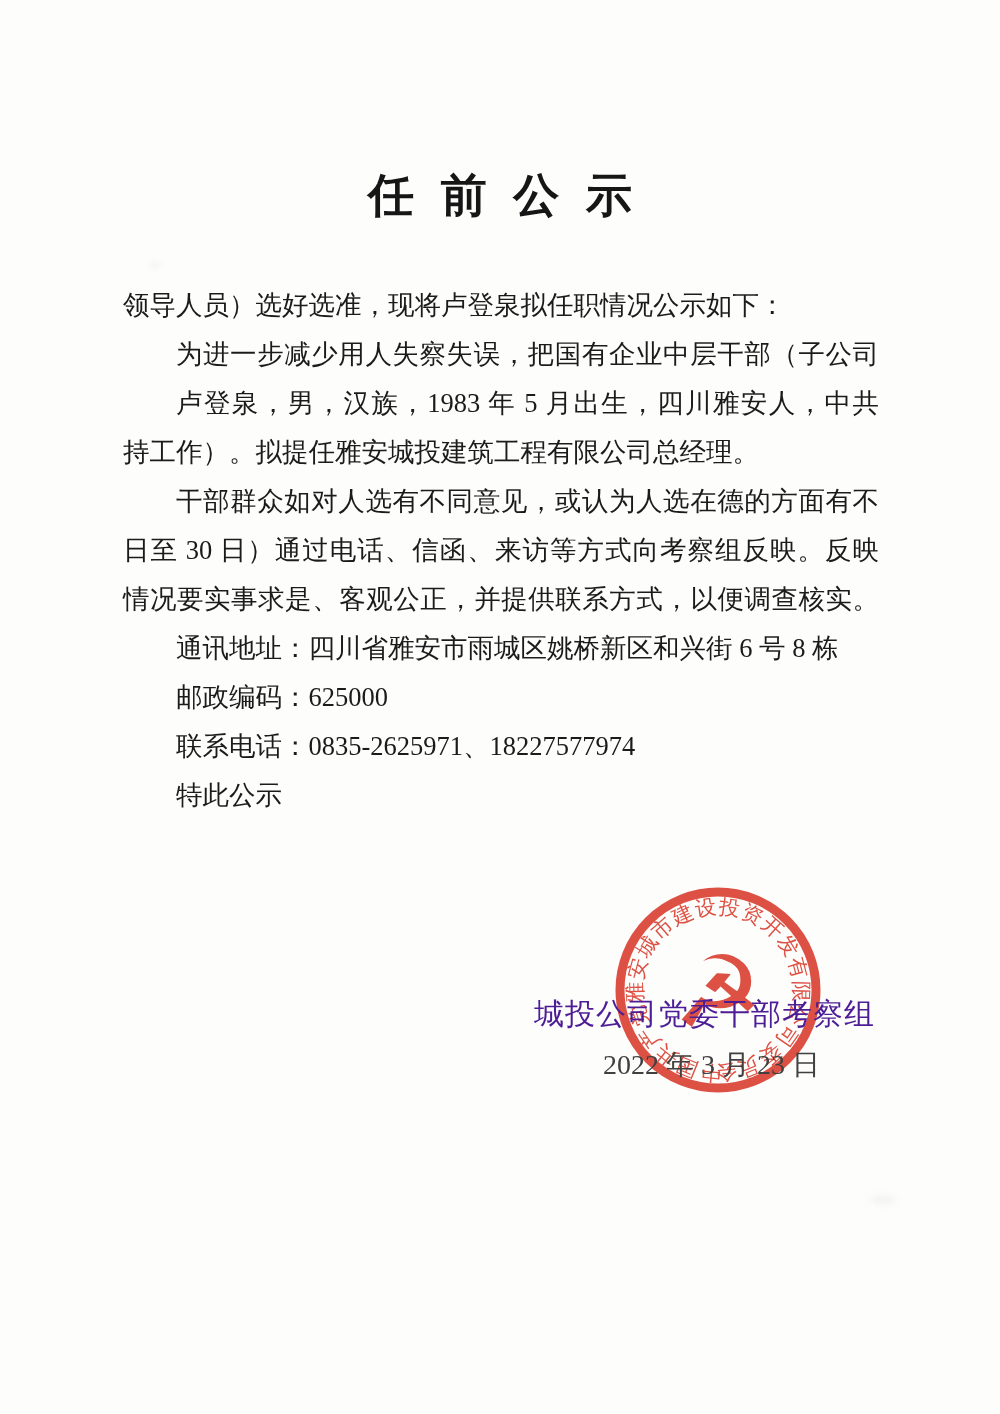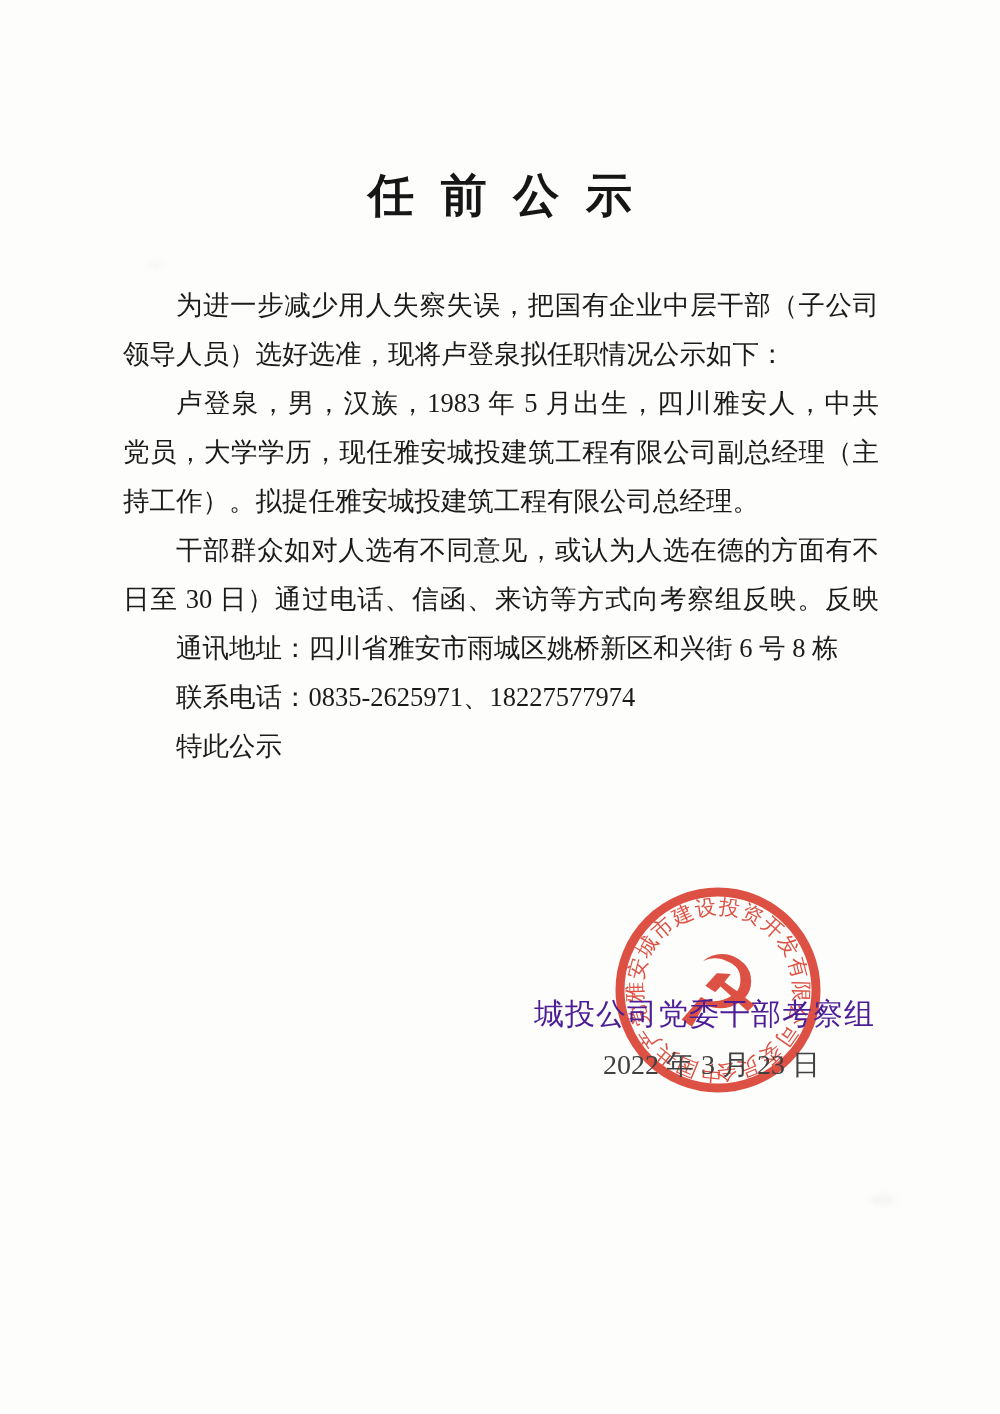--- a/index.html
+++ b/index.html
@@ -101,28 +101,29 @@
 <body>
 
 <div class="page">
 
   <div class="smudge s1"></div>
   <div class="smudge s2"></div>
 
   <h1 class="doc-title">任前公示</h1>
 
   <div class="doc-body">
+    <div class="line">领导人员）选好选准，现将卢登泉拟任职情况公示如下：</div>
     <div class="line j ind">为进一步减少用人失察失误，把国有企业中层干部（子公司</div>
-    <div class="line">领导人员）选好选准，现将卢登泉拟任职情况公示如下：</div>
     <div class="line j ind">卢登泉，男，汉族，1983 年 5 月出生，四川雅安人，中共</div>
-    <div class="line j">党员，大学学历，现任雅安城投建筑工程有限公司副总经理（主</div>
     <div class="line">持工作）。拟提任雅安城投建筑工程有限公司总经理。</div>
     <div class="line j ind">干部群众如对人选有不同意见，或认为人选在德的方面有不</div>
     <div class="line j">日至 30 日）通过电话、信函、来访等方式向考察组反映。反映</div>
+    <div class="line j">情况要实事求是、客观公正，并提供联系方式，以便调查核实。</div>
     <div class="line ind">通讯地址：四川省雅安市雨城区姚桥新区和兴街 6 号 8 栋</div>
+    <div class="line ind">邮政编码：625000</div>
     <div class="line ind">联系电话：0835-2625971、18227577974</div>
     <div class="line ind">特此公示</div>
   </div>
 
   <div class="seal">
     <svg viewBox="0 0 214 214" xmlns="http://www.w3.org/2000/svg">
       <circle cx="107" cy="107" r="98" fill="none" stroke="#d93a2b" stroke-width="9"></circle>
       <path id="sealRimPath" fill="none" d="M 107,183 A 76,76 0 0 1 31,107 A 76,76 0 0 1 107,31 A 76,76 0 0 1 183,107 A 76,76 0 0 1 107,183"></path>
       <text font-size="21" letter-spacing="1" fill="#d93a2b">
         <textPath href="#sealRimPath" startOffset="50%" text-anchor="middle">中国共产党雅安城市建设投资开发有限公司委员会</textPath>

